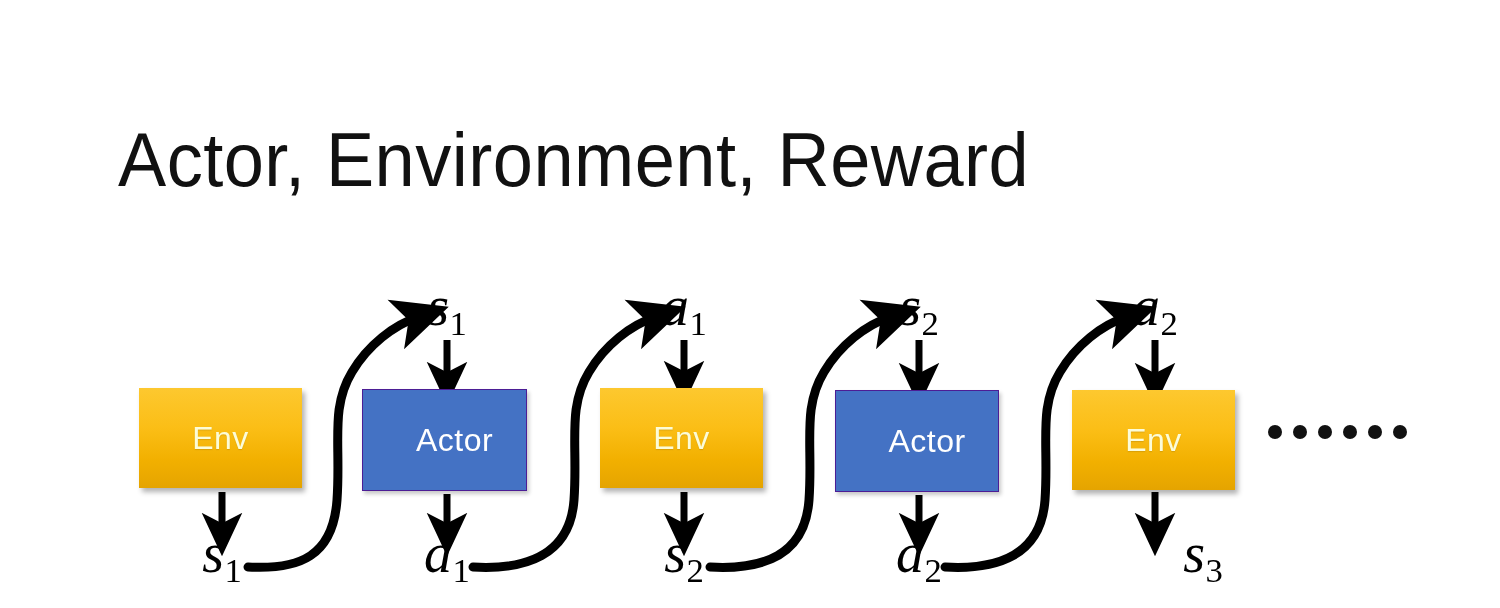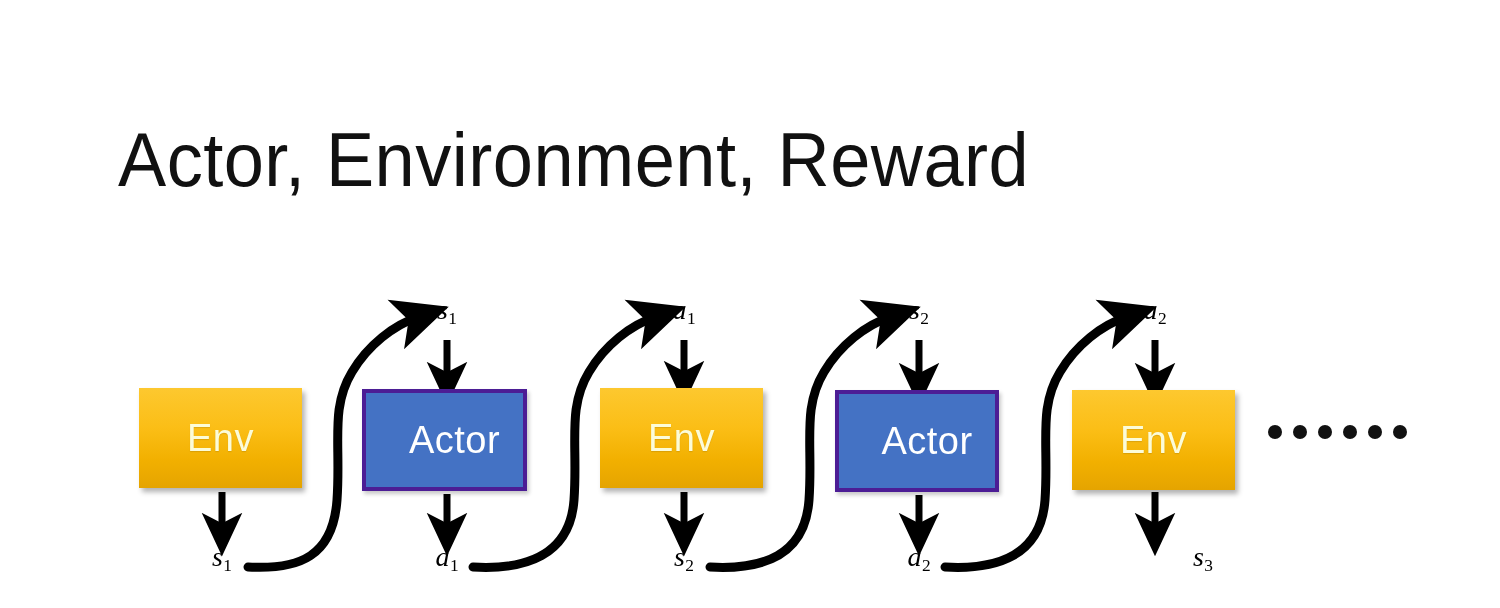--- a/index.html
+++ b/index.html
@@ -44,47 +44,47 @@
   .node {
     position: absolute;
     display: flex;
     align-items: center;
     justify-content: center;
     box-sizing: border-box;
     font-family: "Liberation Sans", sans-serif;
     font-weight: 400;
   }
   .node .node-label {
-    font-size: 38px;
+    font-size: 32px;
     line-height: 40px;
     letter-spacing: 0.5px;
   }
   .node.env {
     background: linear-gradient(180deg, #FDC82F 0%, #FBBE16 40%, #F2B000 72%, #E5A400 100%);
     box-shadow: 3px 4px 5px rgba(0,0,0,0.30);
   }
   .node.env .node-label {
     color: #FCFCD8;
     text-shadow: 0 1px 1px rgba(140,100,0,0.25);
   }
   .node.actor {
     background: #4472C4;
-    border: 4px solid #4c1d95;
+    border: 1px solid #4c1d95;
     box-shadow: 2px 3px 4px rgba(0,0,0,0.22);
     padding-left: 20px;
   }
   .node.actor .node-label {
     color: #FFFFFF;
   }
   
   .mathlabel {
     position: absolute;
     font-family: "Liberation Serif", serif;
     font-style: italic;
-    font-size: 28px;
+    font-size: 56px;
     line-height: 40px;
     color: #000000;
     white-space: nowrap;
     transform: translate(-50%, -50%);
   }
   .mathlabel sub {
     font-size: 0.62em;
     font-style: normal;
     vertical-align: -0.30em;
     margin-left: 0.5px;

